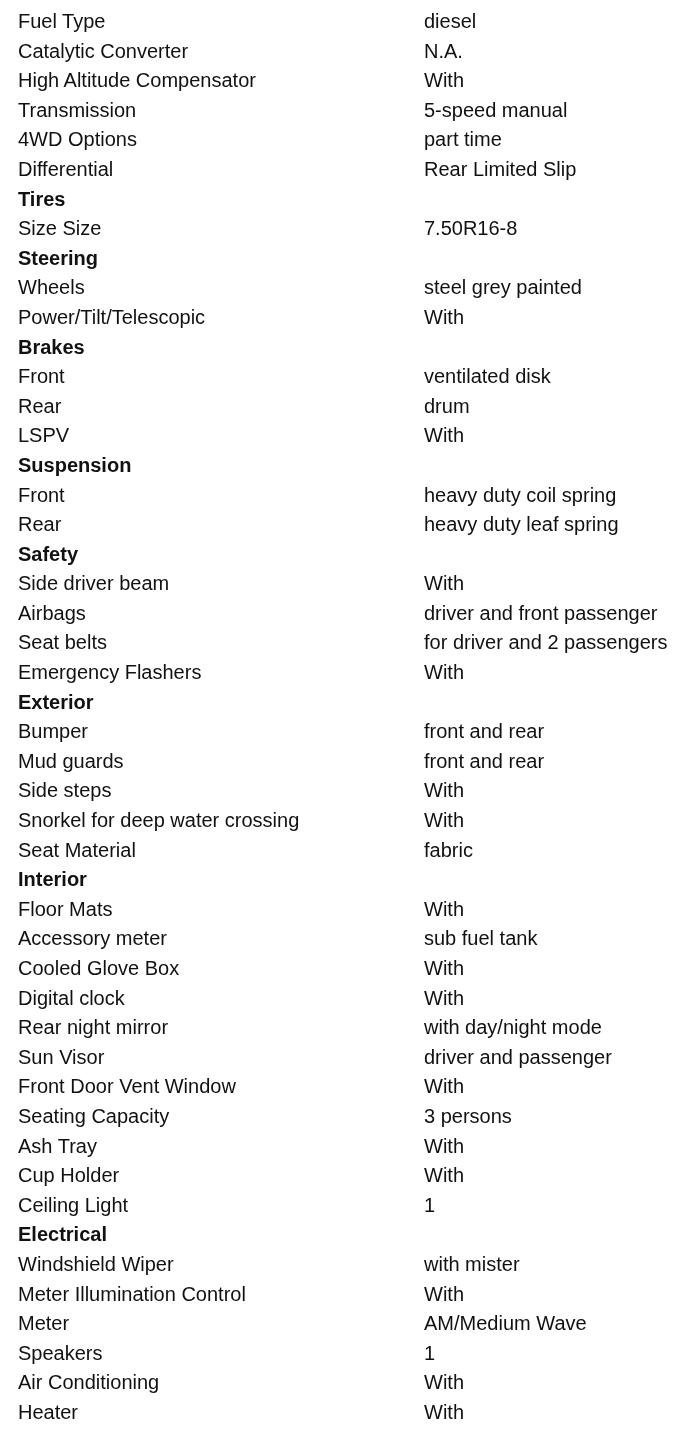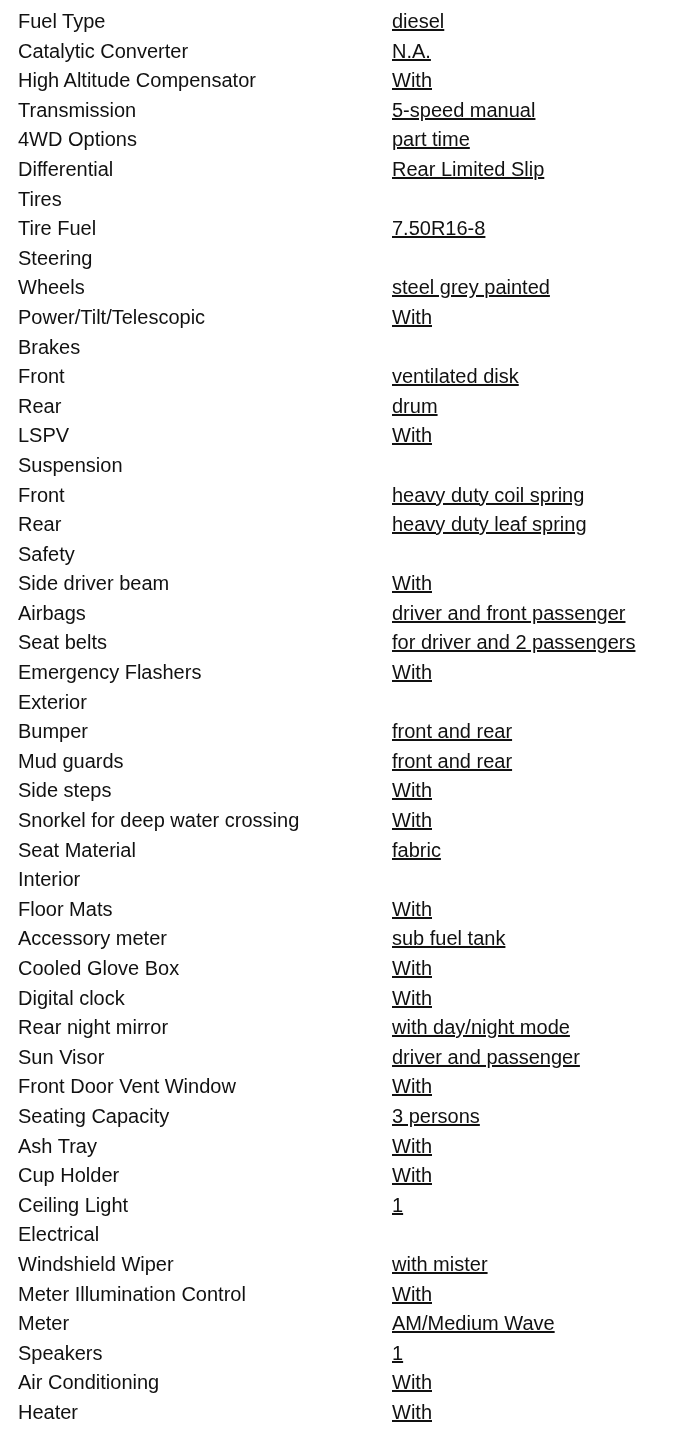--- a/index.html
+++ b/index.html
@@ -1,22 +1,22 @@
 <!DOCTYPE html>
 <html><head>
 <meta charset="utf-8">
 <style>
   html, body { margin: 0; padding: 0; background: #ffffff; }
   body { width: 680px; height: 1444px; overflow: hidden; position: relative;
          font-family: "Liberation Sans", sans-serif; color: #111111; }
   #spec { position: absolute; left: 0; top: 7px; width: 680px; }
   .row { height: 29.6px; line-height: 29.6px; font-size: 20px; position: relative; white-space: nowrap; padding-left: 8px; }
   .row .k { position: absolute; left: 18px; }
-  .row .v { position: absolute; left: 392px; text-decoration: underline; }
-  .row.section .k { font-weight: normal; }
+  .row .v { position: absolute; left: 424px; }
+  .row.section .k { font-weight: bold; }
 </style>
 </head>
 <body>
 
 <div id="spec">
     <div class="row">
       <span class="k">Fuel Type</span>
       <span class="v">diesel</span>
     </div>
     <div class="row">
@@ -36,21 +36,21 @@
       <span class="v">part time</span>
     </div>
     <div class="row">
       <span class="k">Differential</span>
       <span class="v">Rear Limited Slip</span>
     </div>
     <div class="row section">
       <span class="k">Tires</span>
     </div>
     <div class="row">
-      <span class="k">Tire Fuel</span>
+      <span class="k">Size Size</span>
       <span class="v">7.50R16-8</span>
     </div>
     <div class="row section">
       <span class="k">Steering</span>
     </div>
     <div class="row">
       <span class="k">Wheels</span>
       <span class="v">steel grey painted</span>
     </div>
     <div class="row">

